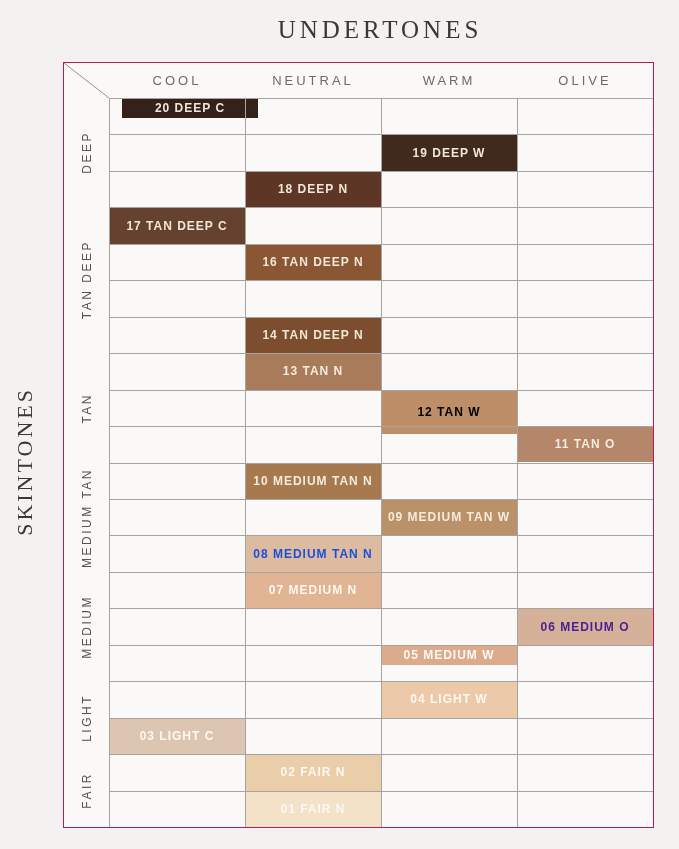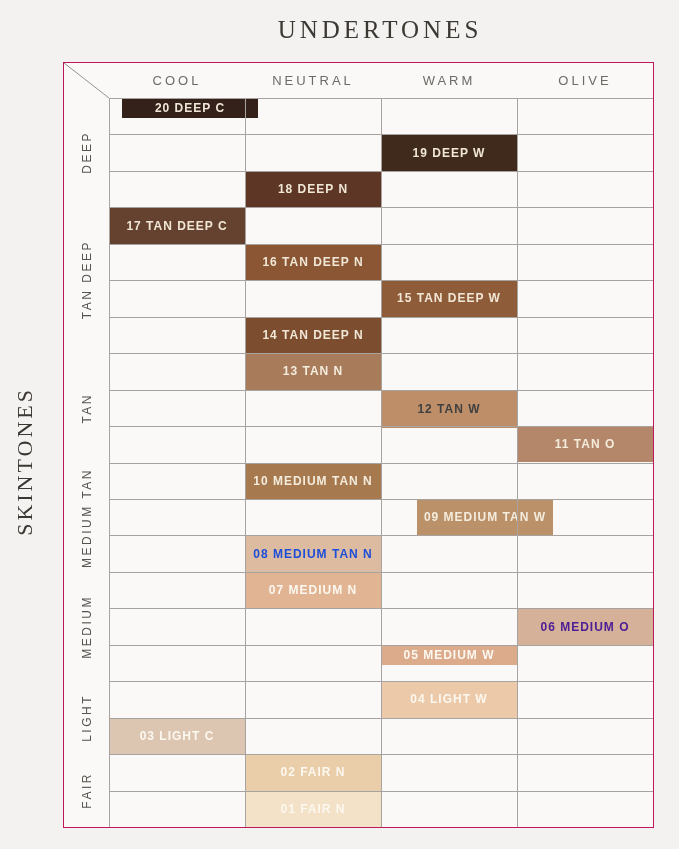--- a/index.html
+++ b/index.html
@@ -126,27 +126,26 @@
       </div>
     <div class="group-label g6">
         <span>FAIR</span>
       </div>
 
   <div class="swatch-cell" style="left: 45px; top: 35px; height: 20px; background: rgb(51, 33, 26); color: rgb(241, 231, 214); margin-left: 13px;">20 DEEP C</div>
       <div class="swatch-cell" style="left: 317px; top: 71.45px; height: 36.45px; background: rgb(63, 42, 28); color: rgb(241, 231, 214);">19 DEEP W</div>
       <div class="swatch-cell" style="left: 181px; top: 107.9px; height: 36.45px; background: rgb(93, 54, 38); color: rgb(241, 231, 214);">18 DEEP N</div>
       <div class="swatch-cell" style="left: 45px; top: 144.35px; height: 36.45px; background: rgb(101, 66, 48); color: rgb(241, 231, 214);">17 TAN DEEP C</div>
       <div class="swatch-cell" style="left: 181px; top: 180.8px; height: 36.45px; background: rgb(138, 86, 52); color: rgb(241, 231, 214);">16 TAN DEEP N</div>
-      <div class="swatch-cell" style="left: 317px; top: 217.25px; height: 36.45px; background: rgb(143, 92, 57); color: rgb(241, 231, 214);">15 TAN DEEP W</div>
       <div class="swatch-cell" style="left: 181px; top: 253.7px; height: 36.45px; background: rgb(124, 77, 47); color: rgb(241, 231, 214);">14 TAN DEEP N</div>
       <div class="swatch-cell" style="left: 181px; top: 290.15px; height: 36.45px; background: rgb(168, 124, 91); color: rgb(244, 236, 221);">13 TAN N</div>
-      <div class="swatch-cell" style="left: 317px; top: 326.6px; height: 38px; background: rgb(189, 142, 103); color: #404040;">12 TAN W</div>
+      <div class="swatch-cell" style="left: 317px; top: 326.6px; height: 44px; background: rgb(189, 142, 103); color: #000000;">12 TAN W</div>
       <div class="swatch-cell" style="left: 453px; top: 363.05px; height: 36.45px; background: rgb(180, 135, 106); color: rgb(244, 236, 221);">11 TAN O</div>
       <div class="swatch-cell" style="left: 181px; top: 399.5px; height: 36.45px; background: rgb(166, 121, 79); color: rgb(244, 236, 221);">10 MEDIUM TAN N</div>
-      <div class="swatch-cell" style="left: 317px; top: 435.95px; height: 36.45px; background: rgb(187, 145, 105); color: rgb(244, 236, 221); margin-left: 36px;">09 MEDIUM TAN W</div>
+      <div class="swatch-cell" style="left: 317px; top: 435.95px; height: 36.45px; background: rgb(187, 145, 105); color: rgb(244, 236, 221);">09 MEDIUM TAN W</div>
       <div class="swatch-cell" style="left: 181px; top: 472.4px; height: 36.45px; background: rgb(221, 187, 161); color: #1d4ed8;">08 MEDIUM TAN N</div>
       <div class="swatch-cell" style="left: 181px; top: 508.85px; height: 36.45px; background: rgb(225, 180, 147); color: rgb(252, 248, 240);">07 MEDIUM N</div>
       <div class="swatch-cell" style="left: 453px; top: 545.3px; height: 36.45px; background: rgb(213, 177, 153); color: #4c1d95;">06 MEDIUM O</div>
       <div class="swatch-cell" style="left: 317px; top: 581.75px; height: 20px; background: rgb(220, 171, 140); color: rgb(252, 248, 240);">05 MEDIUM W</div>
       <div class="swatch-cell" style="left: 317px; top: 618.2px; height: 36.45px; background: rgb(236, 201, 168); color: rgb(252, 248, 240);">04 LIGHT W</div>
       <div class="swatch-cell" style="left: 45px; top: 654.65px; height: 36.45px; background: rgb(220, 198, 177); color: rgb(252, 248, 240);">03 LIGHT C</div>
       <div class="swatch-cell" style="left: 181px; top: 691.1px; height: 36.45px; background: rgb(234, 206, 170); color: rgb(252, 248, 240);">02 FAIR N</div>
       <div class="swatch-cell" style="left: 181px; top: 727.55px; height: 36.45px; background: rgb(243, 226, 199); color: rgb(252, 248, 240);">01 FAIR N</div>
       <div class="hline" style="left: 45px; width: 544px; top: 35px;"></div>
       <div class="hline" style="left: 45px; width: 544px; top: 71.45px;"></div>

